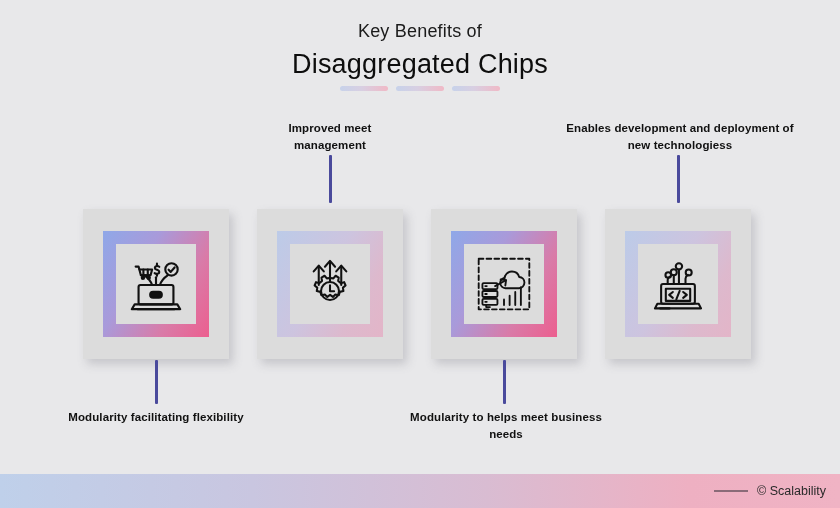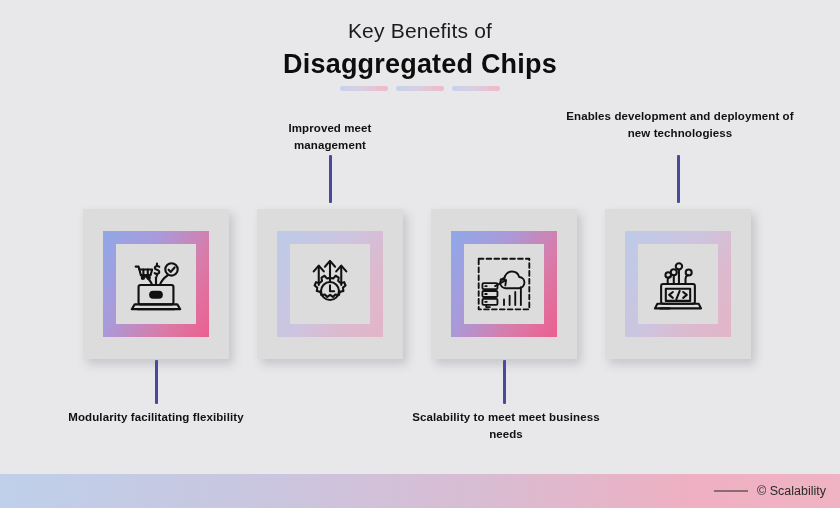--- a/index.html
+++ b/index.html
@@ -6,22 +6,22 @@
   body{
     width:840px;height:508px;overflow:hidden;
     background:#e8e8ea;
     font-family:"Liberation Sans", sans-serif;
     position:relative;
   }
   #stage{position:absolute;inset:0;}
 
   
   .title-block{position:absolute;left:0;top:16px;width:840px;text-align:center;}
-  .title-line1{font-size:21px;font-weight:400;color:#1b1b1b;letter-spacing:.2px;line-height:30px;}
-  .title-line2{font-size:27px;font-weight:bold;color:#0d0d0d;letter-spacing:.2px;line-height:32px;margin-top:2px;}
+  .title-line1{font-size:18px;font-weight:400;color:#1b1b1b;letter-spacing:.2px;line-height:30px;}
+  .title-line2{font-size:27px;font-weight:normal;color:#0d0d0d;letter-spacing:.2px;line-height:32px;margin-top:2px;}
   .divider{position:absolute;left:0;top:86px;width:840px;display:flex;justify-content:center;gap:8px;}
   .divider span{display:block;width:48px;height:5px;border-radius:3px;
     background:linear-gradient(90deg,#c7d2ea 0%,#d8cfe2 45%,#f0b9c6 100%);}
 
   
   .card{
     position:absolute;width:146px;height:150px;
     background:#dcdcdc;
     box-shadow:4px 5px 9px rgba(120,120,130,.30);
   }
@@ -139,21 +139,21 @@
 
           <path d="M32 54.5v-6"></path>
             <path d="M38 54.5v-10"></path>
           <path d="M44 54.5v-14"></path>
             <path d="M50 54.5v-19"></path>
         </svg>
       </div>
     </div>
   </div>
   <div class="connector" style="left:503px;top:360px;height:44px;"></div>
-  <div class="label" style="left:410px;top:409px;width:192px;">Scalability to meet meet business needs</div>
+  <div class="label" style="left:410px;top:409px;width:192px;">Modularity to helps meet business needs</div>
 
   <div class="card" style="left:605px;top:209px;">
     <div class="frame" style="background:linear-gradient(120deg,#bccbe8 0%,#cdc4df 45%,#ddb9cd 75%,#e3b5c8 100%);">
       <div class="inner"></div>
       <div class="icon">
         <svg width="60" height="62" viewBox="0 0 64 66" fill="none" stroke="#111" stroke-width="2.2" stroke-linecap="round" stroke-linejoin="round">
 
           <rect x="14" y="33" width="36" height="21" rx="2"></rect>
           <rect x="19" y="38" width="26" height="13"></rect>
           <path d="M10 54h44l2.6 5H7.4z"></path>
@@ -169,21 +169,21 @@
           <path d="M40 33v-5.5c0-2 1.2-3.4 2.6-4.2"></path>
           <circle cx="21.6" cy="23.4" r="3"></circle>
           <circle cx="27.5" cy="20.4" r="3.2"></circle>
           <circle cx="33" cy="14.2" r="3.4"></circle>
           <circle cx="43.4" cy="20.8" r="3.2"></circle>
         </svg>
       </div>
     </div>
   </div>
   <div class="connector" style="left:677px;top:155px;height:48px;"></div>
-  <div class="label" style="left:560px;top:108px;width:240px;">Enables development and deployment of new technologiess</div>
+  <div class="label" style="left:560px;top:120px;width:240px;">Enables development and deployment of new technologiess</div>
 
   <div class="footer">
     <div class="credit">
       <span class="rule"></span>
       <span class="txt">© Scalability</span>
     </div>
   </div>
 
 </div>
 

